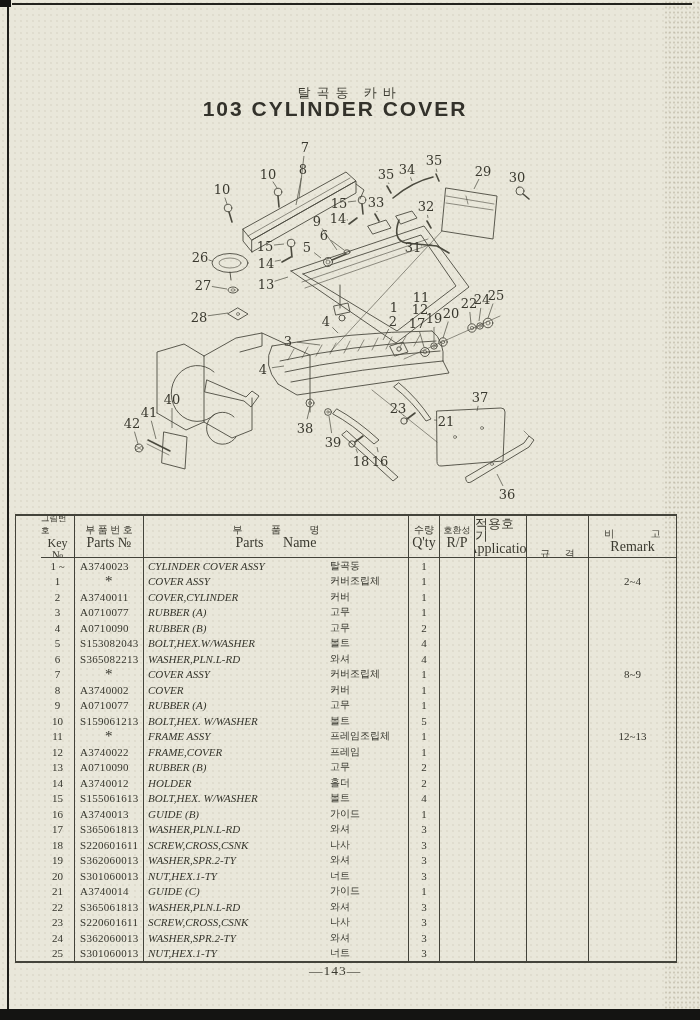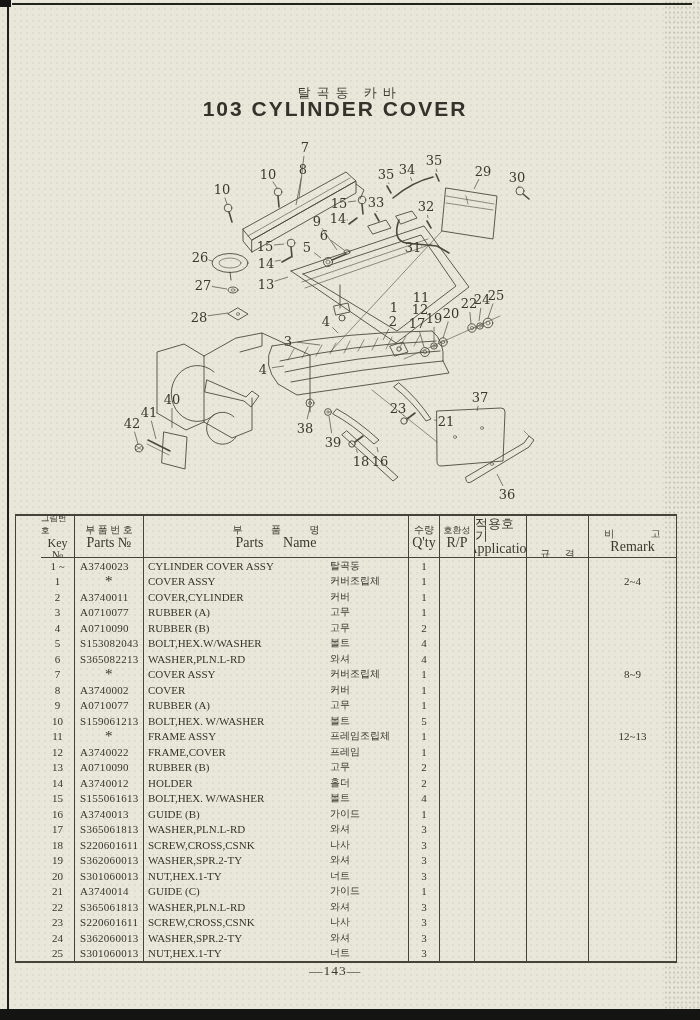--- a/index.html
+++ b/index.html
@@ -46,21 +46,21 @@
   .h-name .kr{word-spacing:26px;} .h-name .en{word-spacing:16px;}
   .h-rp .kr{font-size:9px;}
   .h-app .kr{font-size:13px;}     .h-app .en{font-size:14px;}
   .h-desc .kr{word-spacing:12px;margin-top:48px;}.h-desc .en{font-size:9px;}
   .h-rem .kr{word-spacing:34px;margin-top:7px;}
   .td{border-right:1px solid #43433a;display:flex;align-items:center;
       font-size:11px;white-space:nowrap;overflow:visible;}
   .td.key{justify-content:center;}
   .td.pno{padding-left:5px;letter-spacing:.3px;}
   .td.pno.ref{padding-left:0;justify-content:center;font-size:15px;}
-  .td.name .lat{padding-left:4px;}
+  .td.name .lat{padding-left:4px;font-style:italic;}
   .td.name .kr2{margin-left:auto;width:78px;font-size:10px;overflow:hidden;}
   .td.qty{justify-content:center;}
   .td.rem{justify-content:center;}
 
   .page-number{position:absolute;left:0;right:30px;top:963px;text-align:center;
                font-size:13.5px;letter-spacing:1px;color:#3a392f;}
 </style>
 </head>
 <body>
 

